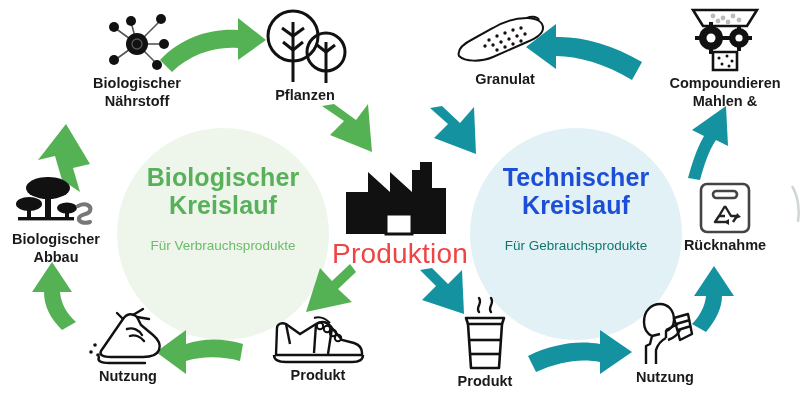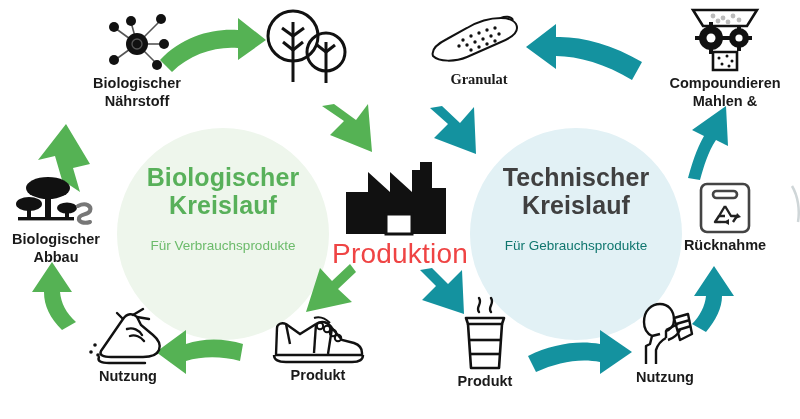--- a/index.html
+++ b/index.html
@@ -9,21 +9,21 @@
 
   .circle{position:absolute;border-radius:50%;}
   .circle-bio{background:#eef6ec;}
   .circle-tech{background:#e2f1f5;}
 
   .cycle-label{position:absolute;text-align:center;line-height:1.12;}
   .cycle-title{font-size:25px;font-weight:bold;letter-spacing:.1px;}
   .cycle-sub{font-size:13.5px;font-weight:normal;margin-top:19px;}
   .bio-text .cycle-title{color:#58b05a;}
   .bio-text .cycle-sub{color:#6cbb6b;}
-  .tech-text .cycle-title{color:#404040;}
+  .tech-text .cycle-title{color:#1d4ed8;}
   .tech-text .cycle-sub{color:#0f766e;}
 
   .node{position:absolute;text-align:center;}
   .node .icon{display:block;margin:0 auto;}
   .node .lbl{display:block;font-size:14.5px;font-weight:bold;color:#1a1a1a;
              line-height:1.1;margin-top:2px;white-space:nowrap;}
   .node .lbl.wrap{white-space:normal;}
 
   .center-node{position:absolute;text-align:center;}
   .center-node .lbl{font-size:28px;font-weight:normal;color:#ef4444;margin-top:-2px;
@@ -153,20 +153,21 @@
         <line x1="33" y1="26" x2="22" y2="18"></line>
           <line x1="33" y1="26" x2="44" y2="18"></line>
         <line x1="33" y1="40" x2="23" y2="32"></line>
           <line x1="33" y1="40" x2="43" y2="32"></line>
         <circle cx="66" cy="42" r="19"></circle>
         <line x1="66" y1="32" x2="66" y2="73"></line>
         <line x1="66" y1="42" x2="57" y2="35"></line>
           <line x1="66" y1="42" x2="75" y2="35"></line>
       </g>
     </svg>
+    <span class="lbl">Pflanzen</span>
   </div>
 
   <div class="node" style="left:248px;top:310px;width:140px;">
     <svg class="icon" width="96" height="56" viewBox="0 0 96 56">
       <g fill="none" stroke="#111" stroke-width="2.4">
         <path d="M7,18 C7,14 12,12 16,14 L30,24 L46,14 C52,10 58,12 62,18 L72,30 L84,33 C90,35 92,39 92,43 L92,45 L6,45 Z"></path>
         <path d="M4,45 C4,50 9,52 16,52 L82,52 C89,52 93,50 93,45"></path>
         <path d="M16,14 L20,34"></path>
         <path d="M46,14 L44,43"></path>
         <path d="M62,18 L58,44"></path>
@@ -212,21 +213,21 @@
         <ellipse cx="51" cy="36" rx="10" ry="5.5"></ellipse>
         <rect x="49" y="36" width="4" height="10"></rect>
         <rect x="2" y="45" width="56" height="3.4"></rect>
       </g>
       <path d="M62,34 C70,30 76,34 74,39 C72,43 64,42 63,46 C62,50 68,52 74,50" fill="none" stroke="#777" stroke-width="4" stroke-linecap="round"></path>
     </svg>
     <span class="lbl wrap">Biologischer</span>
     <span class="lbl wrap">Abbau</span>
   </div>
 
-  <div class="node" style="left:414px;top:12px;width:130px;font-family:Liberation Serif, serif;">
+  <div class="node" style="left:440px;top:12px;width:130px;">
     <svg class="icon" width="104" height="58" viewBox="0 0 104 58">
       <g fill="none" stroke="#111" stroke-width="2">
         <path d="M6,44 C4,38 10,32 20,27 L40,16 C50,10 62,6 74,6 C84,6 90,10 90,16 C90,22 84,26 74,30 L40,45 C28,50 12,50 6,44 Z"></path>
         <path d="M74,6 C78,4 84,4 86,8"></path>
       </g>
       <g fill="#111">
         <circle cx="36" cy="28" r="1.7"></circle>
           <circle cx="44" cy="24" r="1.7"></circle>
           <circle cx="52" cy="21" r="1.7"></circle>
         <circle cx="60" cy="18" r="1.7"></circle>

